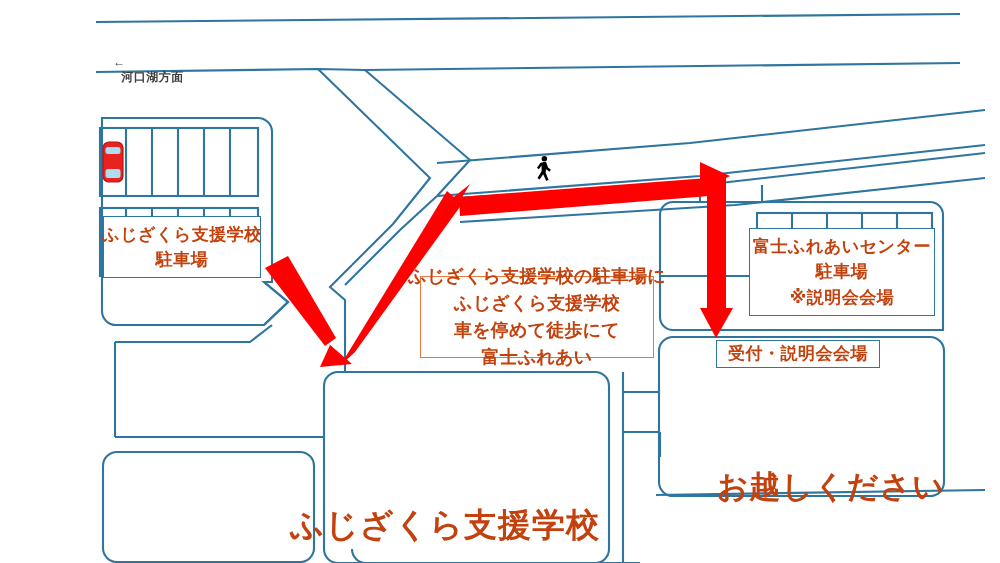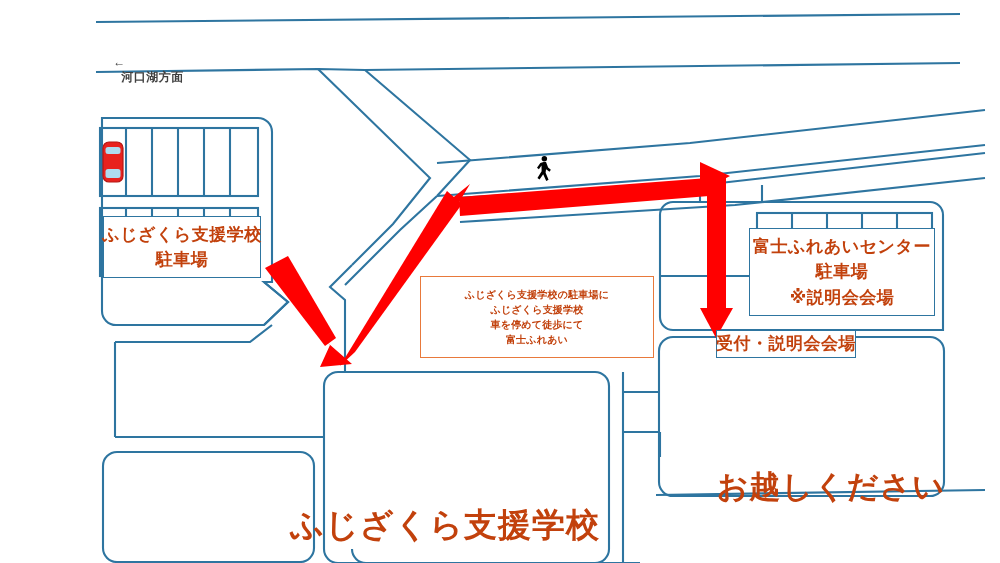--- a/index.html
+++ b/index.html
@@ -69,21 +69,21 @@
   }
   .mid-title {
     font-size: 31px;
     letter-spacing: 1px;
   }
   .lot-title {
     font-size: 17px;
     letter-spacing: 0.5px;
   }
   .note-text {
-    font-size: 10px;
+    font-size: 18px;
     letter-spacing: 0.2px;
   }
   .recep-text {
     font-size: 17px;
     letter-spacing: 0.5px;
   }
   .lineA { line-height: 1.5; }
 </style>
 </head>
 <body>
@@ -239,21 +239,21 @@
     <span>※説明会会場</span>
   </div>
 
   <div class="maplabel orangebox note-text lineA" style="left:420px; top:276px; width:234px; height:82px;">
     <span>ふじざくら支援学校の駐車場に</span>
     <span>ふじざくら支援学校</span>
     <span>車を停めて徒歩にて</span>
     <span>富士ふれあい</span>
   </div>
 
-  <div class="maplabel boxed recep-text" style="left:716px; top:330px; width:140px; height:28px;">
+  <div class="maplabel boxed recep-text" style="left:716px; top:340px; width:164px; height:28px;">
     <span>受付・説明会会場</span>
   </div>
 
   <div class="maplabel plainlabel mid-title" style="left:660px; top:388px; width:285px;">
     <span style="display:block;">お越しください</span>
     
   </div>
 
   <div class="maplabel plainlabel big-title" style="left:150px; top:462px; width:450px;">
     <span>ふじざくら支援学校</span>

